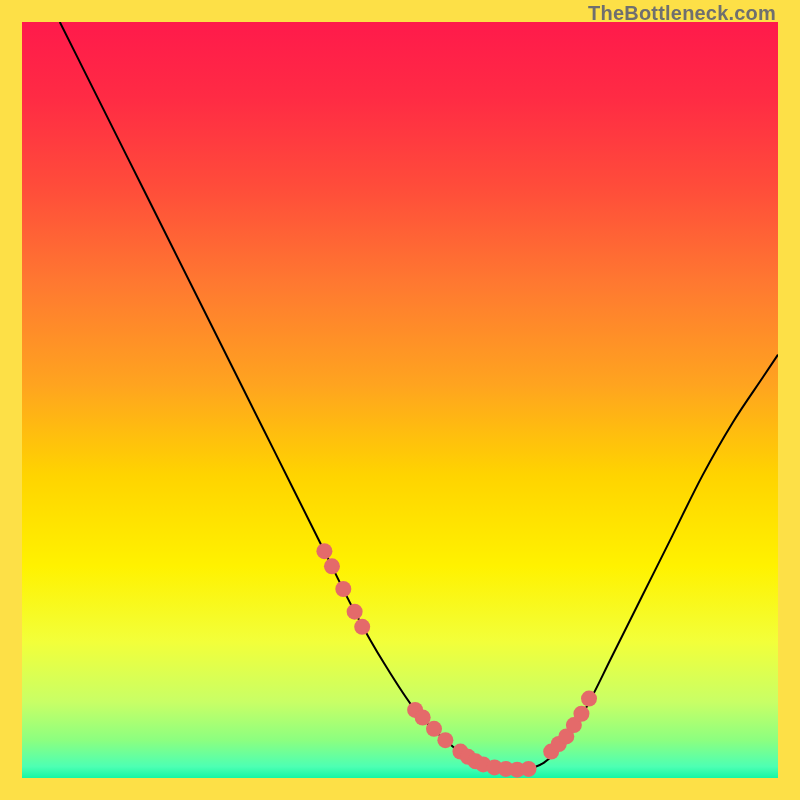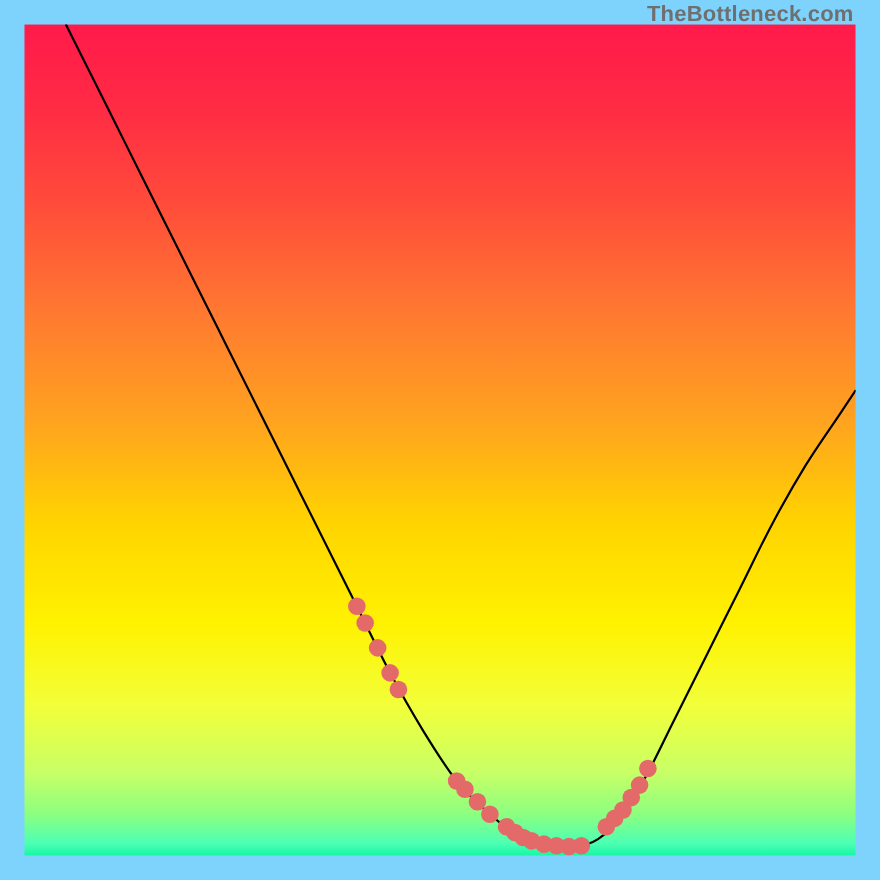--- a/index.html
+++ b/index.html
@@ -10,21 +10,21 @@
     background: #000;
     overflow: hidden;
     font-family: Arial, Helvetica, sans-serif;
   }
   .frame {
     position: absolute;
     top: 0;
     left: 0;
     width: 800px;
     height: 800px;
-    background: #7dd3fc;
+    background: #fde047;
   }
   .plot {
     position: absolute;
     top: 22px;
     left: 22px;
     width: 756px;
     height: 756px;
     overflow: hidden;
   }
   .watermark {

